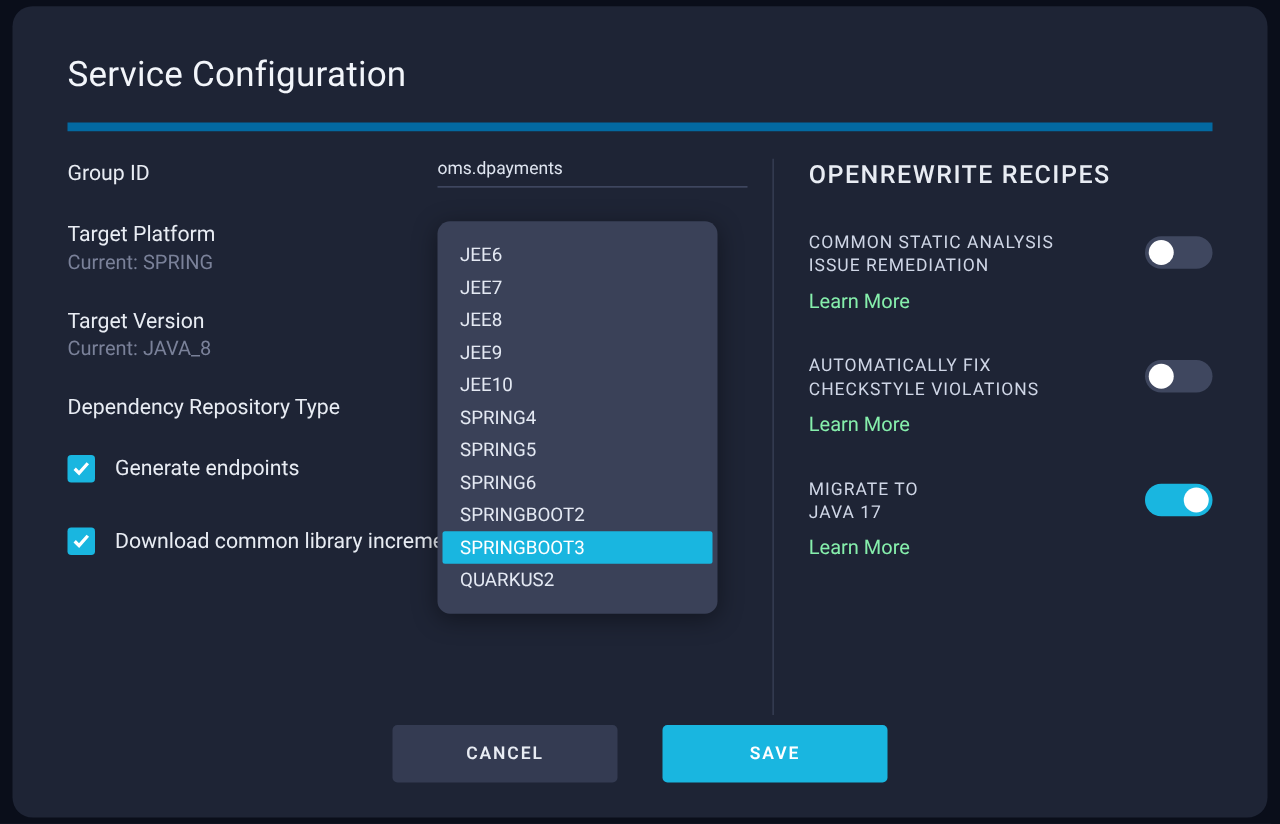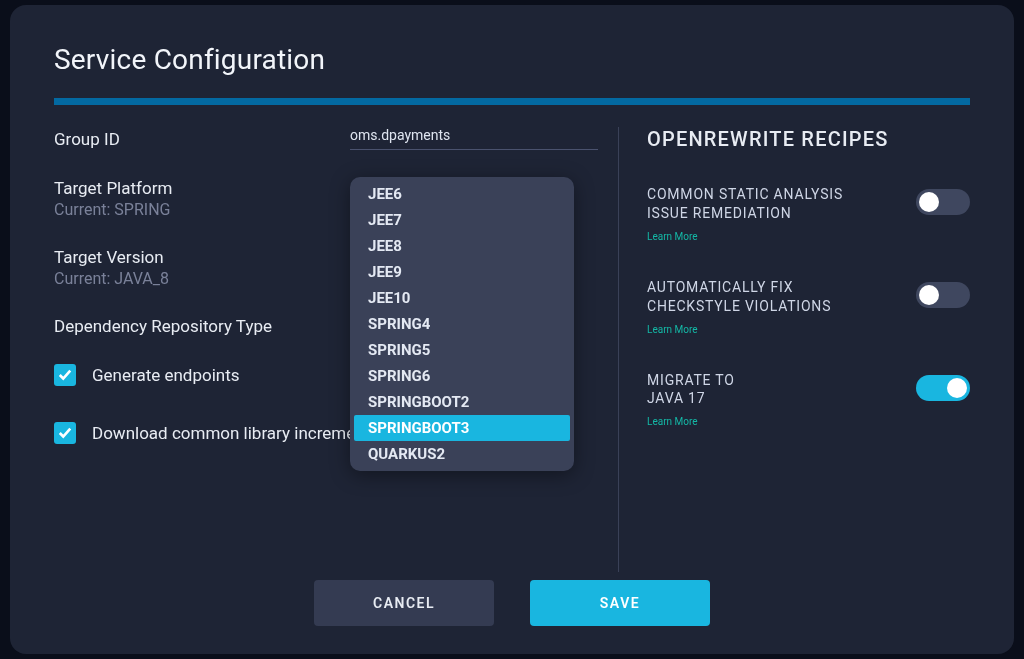--- a/index.html
+++ b/index.html
@@ -103,23 +103,22 @@
       color: #e8ecf3;
     }
     
     .dropdown {
       position: absolute;
       left: 296px;
       top: 50px;
       width: 224px;
       background: #3a4158;
       border-radius: 10px;
-      padding: 4px 4px;
+      padding: 14px 4px;
       box-shadow: 0 4px 20px rgba(0,0,0,0.4);
-      font-weight: bold;
     }
     .dropdown-item {
       font-size: 15px;
       color: #e4e9f3;
       padding: 4px 14px;
       cursor: pointer;
       border-radius: 2px;
     }
     .dropdown-item.selected {
       background: #19b6e0;
@@ -143,22 +142,22 @@
       flex: 1;
       padding-right: 16px;
     }
     .recipe-name {
       font-size: 14px;
       letter-spacing: 0.8px;
       color: #cfd6e6;
       line-height: 1.35;
     }
     .learn-more {
-      font-size: 10px;
-      color: #14b8a6;
+      font-size: 16px;
+      color: #86efac;
       margin-top: 8px;
       display: inline-block;
     }
     .toggle {
       width: 54px;
       height: 26px;
       border-radius: 13px;
       position: relative;
       flex-shrink: 0;
       cursor: pointer;

